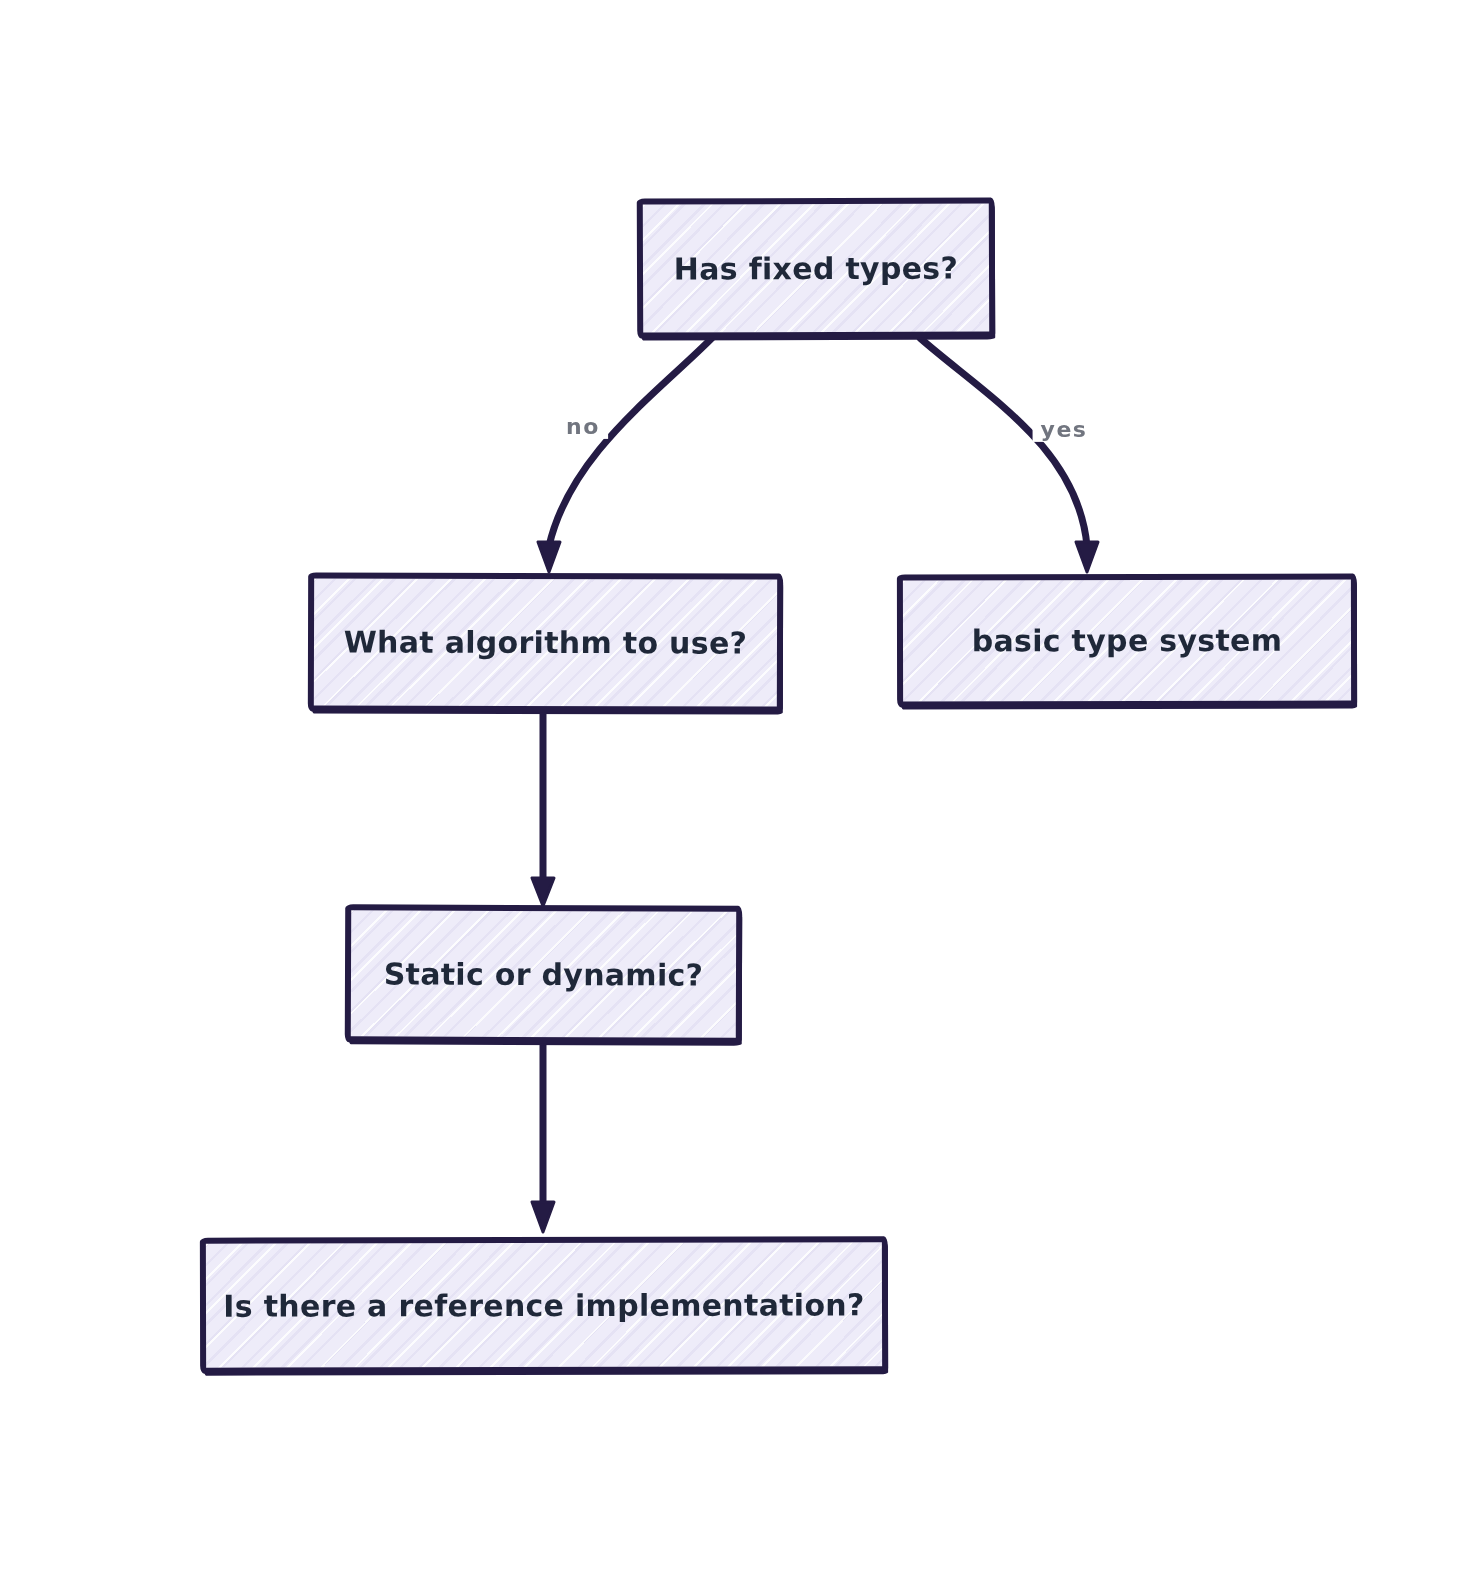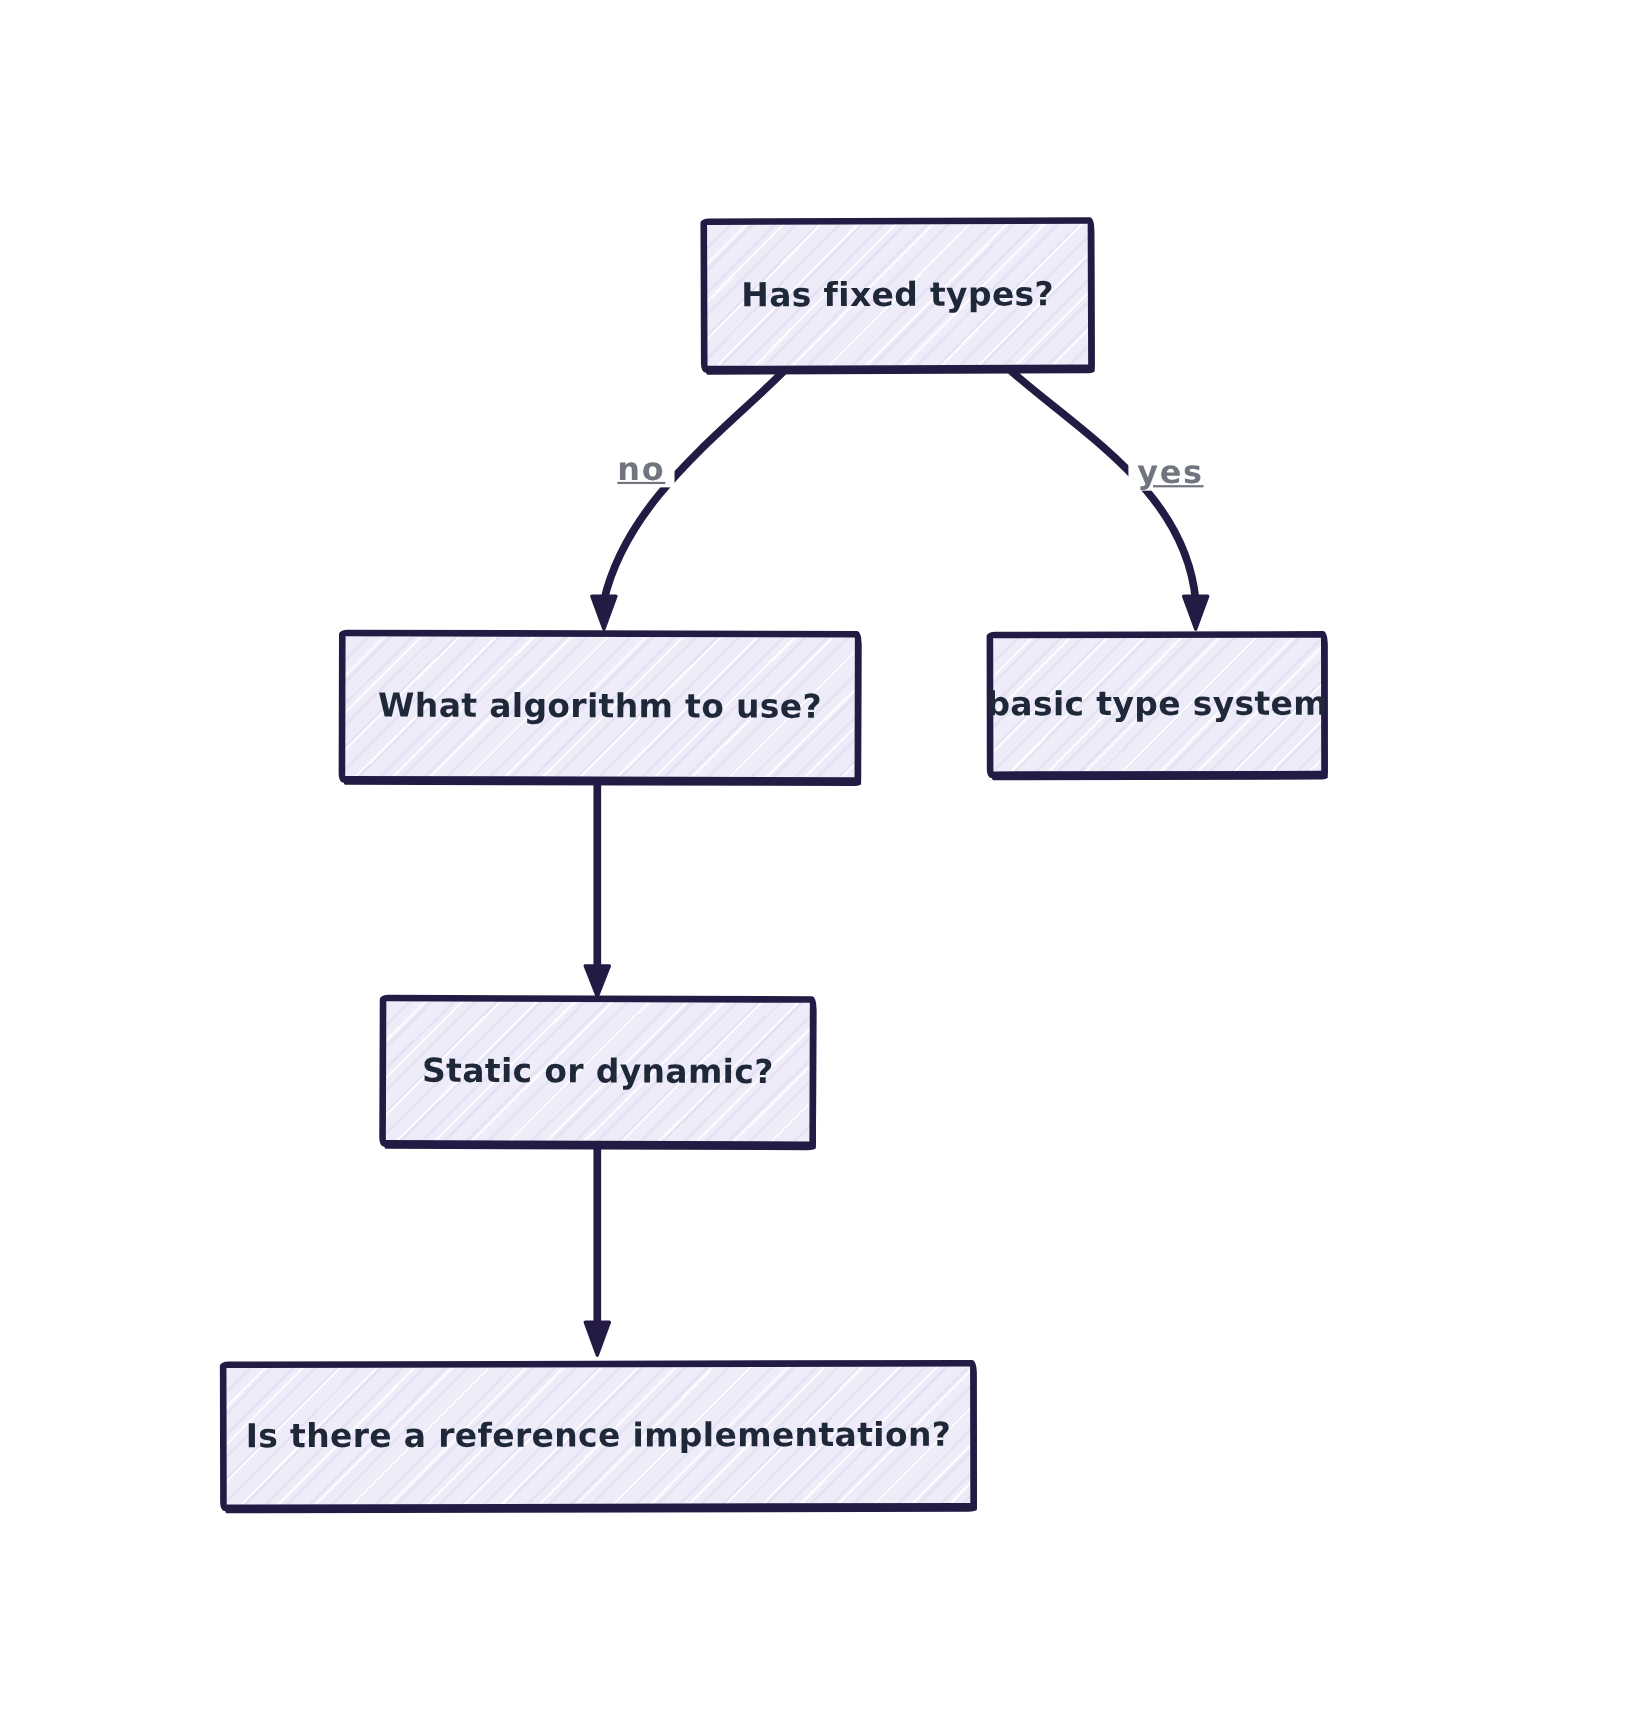--- a/index.html
+++ b/index.html
@@ -52,26 +52,25 @@
     font-weight: bold;
     letter-spacing: 0.3px;
     white-space: nowrap;
     padding: 0 10px;
   }
   .edge-label {
     position: absolute;
     transform: translate(-50%, -50%);
     background: var(--background, #ffffff);
     color: var(--edge_label, #71757f);
-    font-size: 29px;
+    font-size: 22px;
     font-weight: bold;
     letter-spacing: 1.5px;
     padding: 0 8px;
     line-height: 1.1;
-    text-decoration: underline;
   }
 </style>
 </head>
 <body>
 
 <div class="canvas">
 
   <svg class="edges-layer" viewBox="0 0 1482 1574" xmlns="http://www.w3.org/2000/svg">
 
     <path class="edge-path" d="M712,338 C655,395 570,455 549,546"></path>
@@ -88,21 +87,21 @@
   </svg>
 
   <div class="node" style="left:637px; top:198px; width:358px; height:140px; transform:rotate(-0.2deg);">
     <span class="label">Has fixed types?</span>
   </div>
 
   <div class="node" style="left:308px; top:573px; width:475px; height:139px; transform:rotate(0.15deg);">
     <span class="label">What algorithm to use?</span>
   </div>
 
-  <div class="node" style="left:897px; top:574px; width:310px; height:133px; transform:rotate(-0.1deg);">
+  <div class="node" style="left:897px; top:574px; width:460px; height:133px; transform:rotate(-0.1deg);">
     <span class="label">basic type system</span>
   </div>
 
   <div class="node" style="left:345px; top:905px; width:397px; height:138px; transform:rotate(0.2deg);">
     <span class="label">Static or dynamic?</span>
   </div>
 
   <div class="node" style="left:200px; top:1237px; width:688px; height:136px; transform:rotate(-0.12deg);">
     <span class="label">Is there a reference implementation?</span>
   </div>

